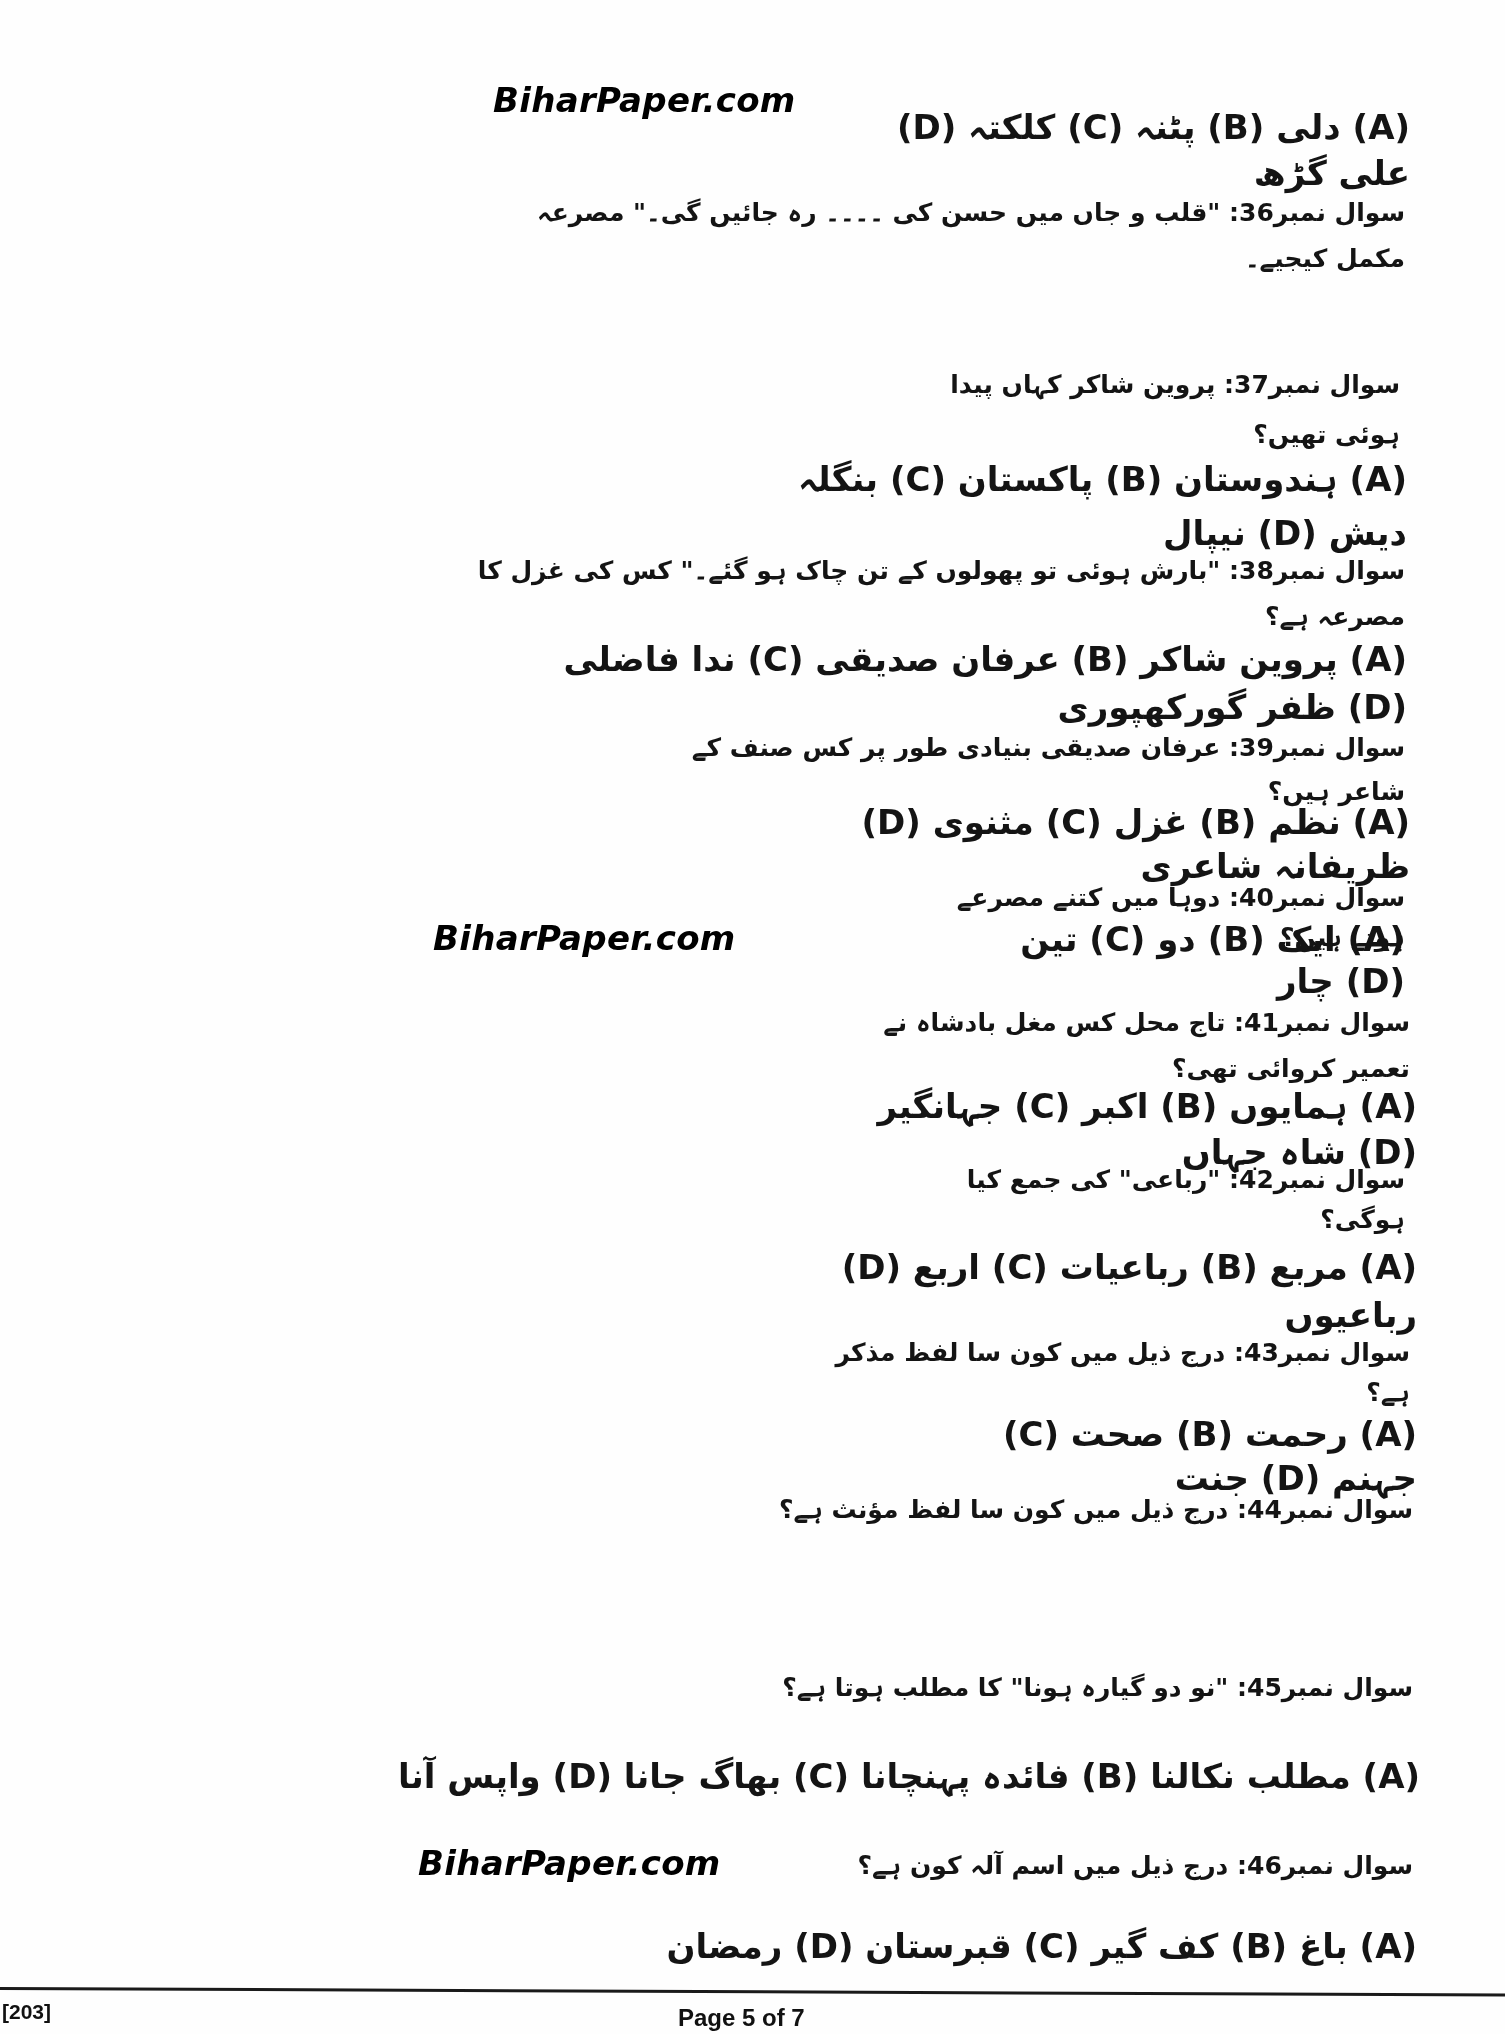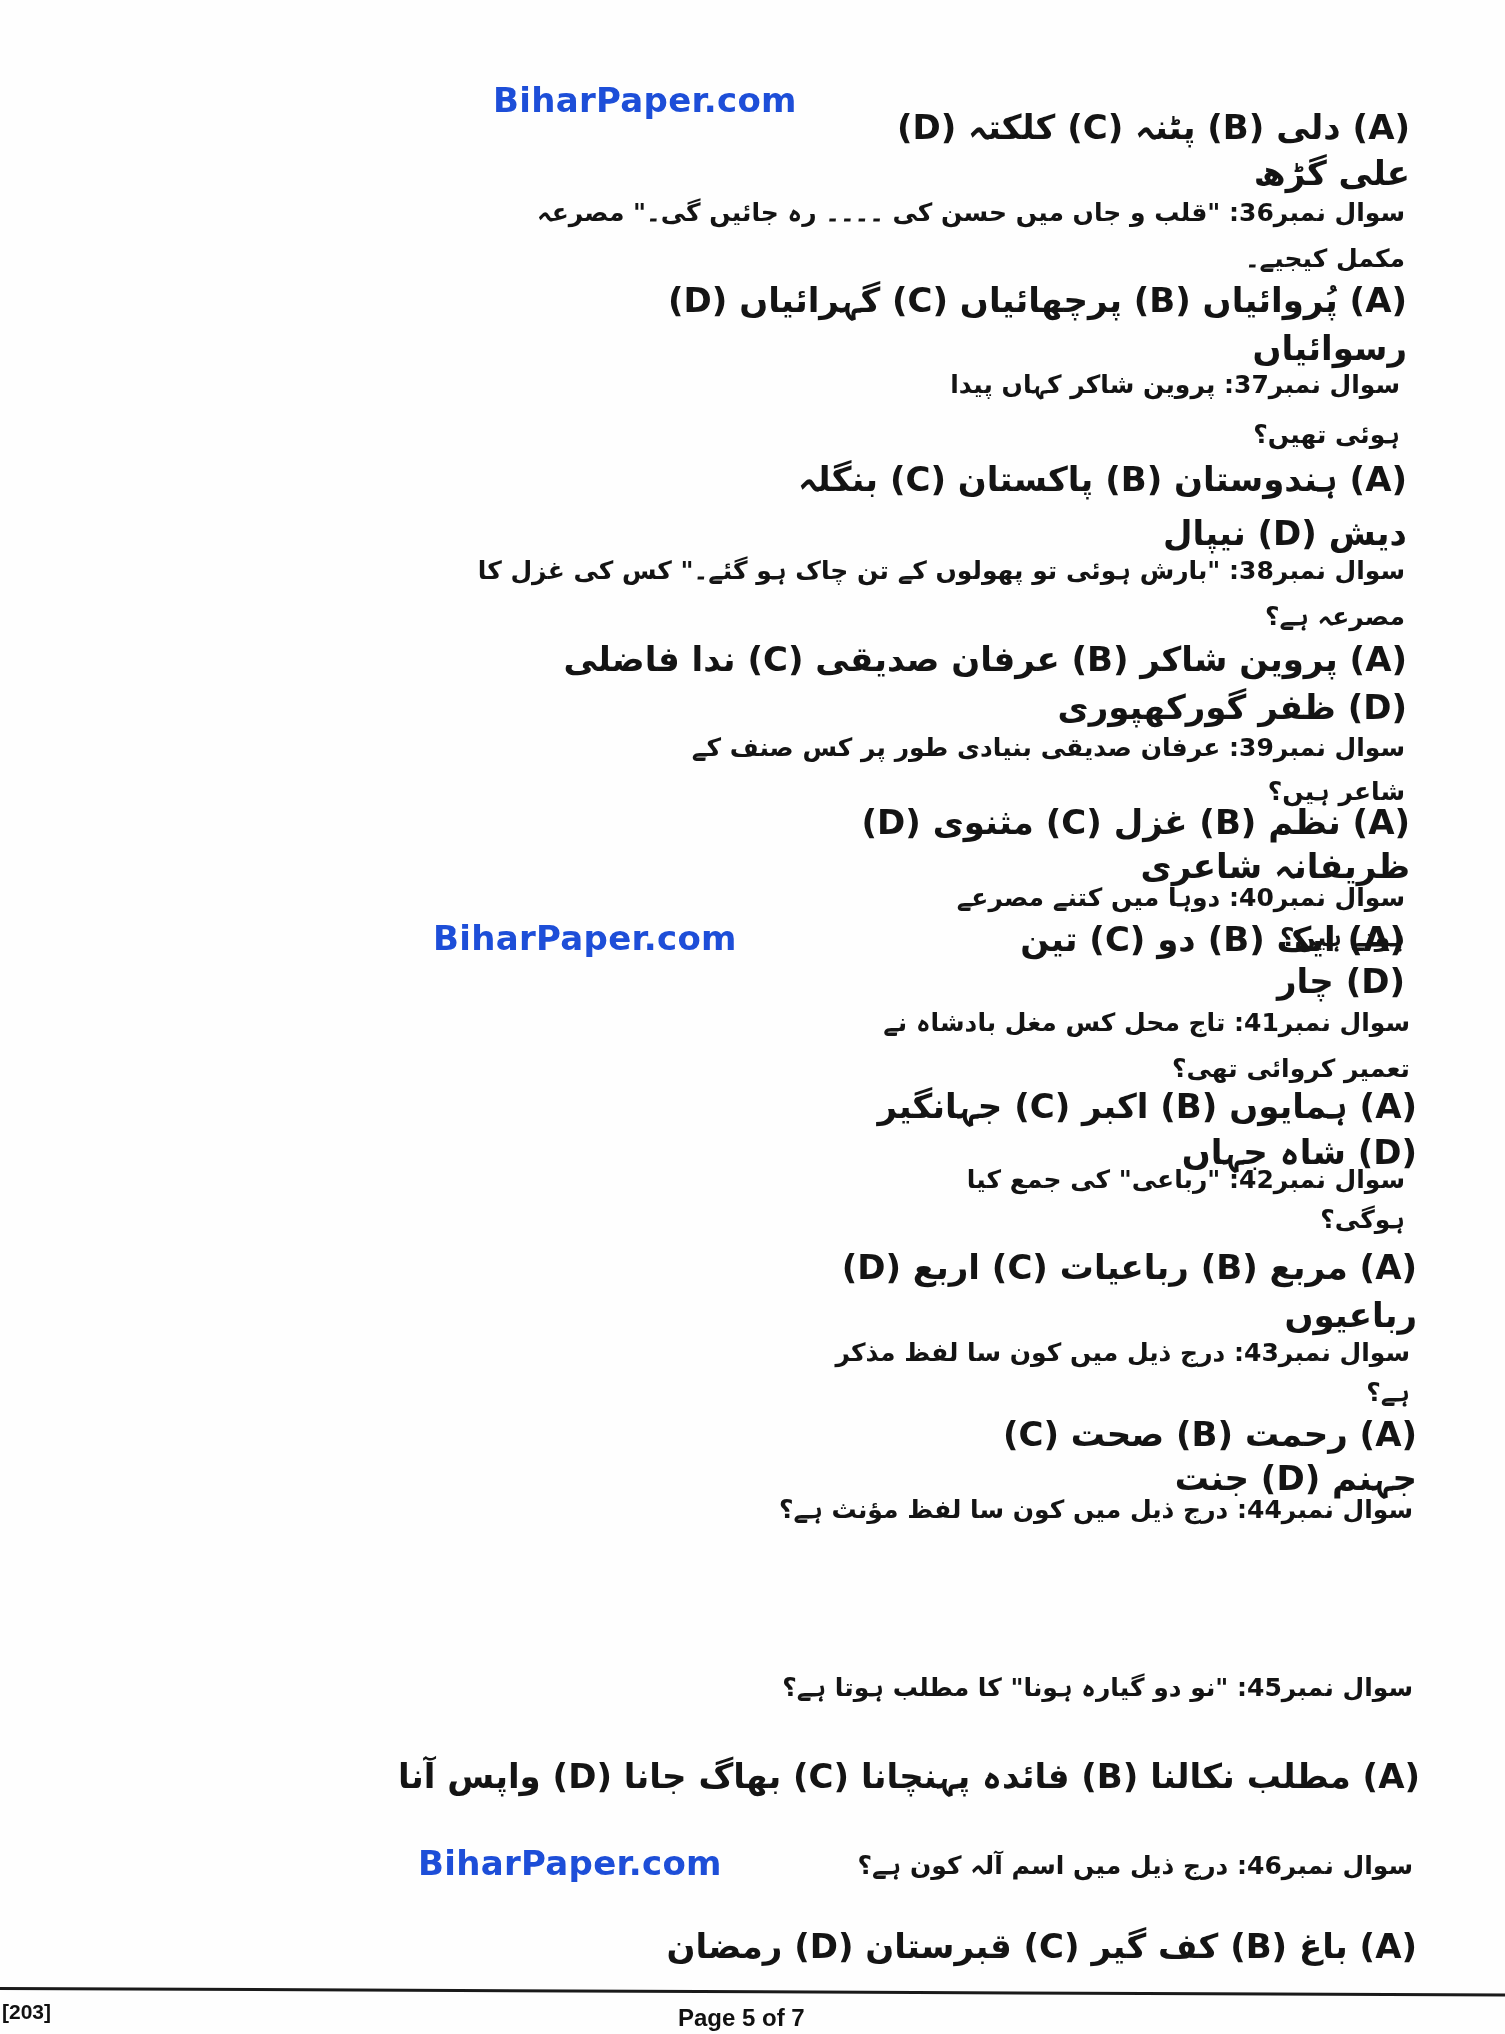--- a/index.html
+++ b/index.html
@@ -5,41 +5,40 @@
   html, body { margin:0; padding:0; background:#ffffff; }
   body { width:1505px; height:2034px; position:relative; overflow:hidden;
          font-family:"DejaVu Sans", sans-serif; color:#111; }
   .page { position:absolute; inset:0; background:#fefefe; }
   .line { position:absolute; right:95px; direction:rtl; text-align:right;
           white-space:nowrap; font-family:"DejaVu Sans", sans-serif;
           font-size:26px; line-height:36px; color:#141414; font-weight:bold; }
   .line.q { font-size:25px; }
   .opt { font-size:34px; }
   .wm { position:absolute; font-family:"DejaVu Sans", sans-serif; font-weight:bold;
-        font-size:34px; color:#1d4ed8; letter-spacing:0.3px; }
+        font-size:34px; color:#000000; letter-spacing:0.3px;font-style:italic; }
   .rule { position:absolute; left:0; width:1505px; height:3px; background:#1a1a1a;
           transform:rotate(0.25deg); transform-origin:left center; }
   .foot-left { position:absolute; left:2px; top:2000px; font-family:"Liberation Sans", sans-serif;
                font-weight:bold; font-size:21px; color:#111; }
   .foot-center { position:absolute; left:678px; top:2004px; font-family:"Liberation Sans", sans-serif;
                  font-weight:bold; font-size:24px; color:#111; }
 </style>
 </head>
 <body>
 
 <div class="page">
 
   <div class="wm" style="left:493px; top:80px;">BiharPaper.com</div>
   <div class="wm" style="left:433px; top:918px;">BiharPaper.com</div>
   <div class="wm" style="left:418px; top:1843px;">BiharPaper.com</div>
 
   <div class="line opt" style="top:104px; right:95px; width:560px; white-space:normal; line-height:46px;">(A) دلی (B) پٹنہ (C) کلکتہ (D) علی گڑھ</div>
 
   <div class="line q" style="top:190px; right:100px; width:900px; white-space:normal; line-height:46px;">سوال نمبر36: "قلب و جاں میں حسن کی ۔۔۔۔ رہ جائیں گی۔" مصرعہ مکمل کیجیے۔</div>
-  <div class="line opt" style="top:276px; right:98px; width:760px; white-space:normal; line-height:48px;">(A) پُروائیاں (B) پرچھائیاں (C) گہرائیاں (D) رسوائیاں</div>
 
   <div class="line q" style="top:360px; right:105px; width:500px; white-space:normal; line-height:50px;">سوال نمبر37: پروین شاکر کہاں پیدا ہوئی تھیں؟</div>
   <div class="line opt" style="top:452px; right:98px; width:620px; white-space:normal; line-height:54px;">(A) ہندوستان (B) پاکستان (C) بنگلہ دیش (D) نیپال</div>
 
   <div class="line q" style="top:548px; right:100px; width:1010px; white-space:normal; line-height:46px;">سوال نمبر38: "بارش ہوئی تو پھولوں کے تن چاک ہو گئے۔" کس کی غزل کا مصرعہ ہے؟</div>
   <div class="line opt" style="top:635px; right:98px; width:880px; white-space:normal; line-height:48px;">(A) پروین شاکر (B) عرفان صدیقی (C) ندا فاضلی (D) ظفر گورکھپوری</div>
 
   <div class="line q" style="top:726px; right:100px; width:740px; white-space:normal; line-height:44px;">سوال نمبر39: عرفان صدیقی بنیادی طور پر کس صنف کے شاعر ہیں؟</div>
   <div class="line opt" style="top:800px; right:95px; width:620px; white-space:normal; line-height:44px;">(A) نظم (B) غزل (C) مثنوی (D) ظریفانہ شاعری</div>
 

